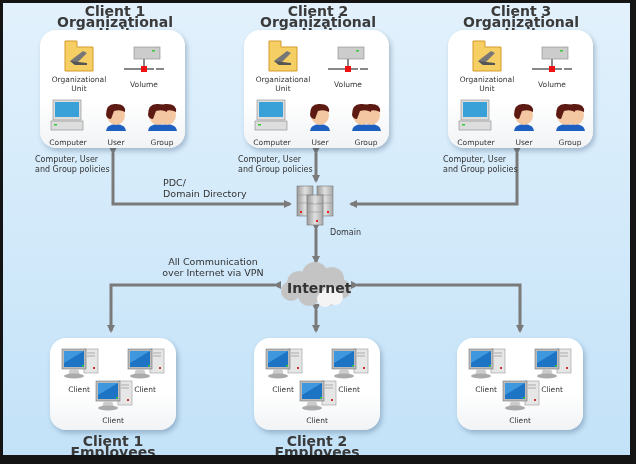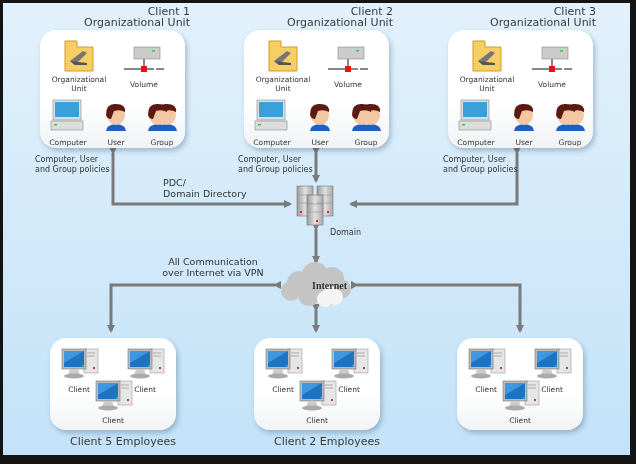--- a/index.html
+++ b/index.html
@@ -3,21 +3,21 @@
 <meta charset="utf-8">
 <style>
   html, body { margin:0; padding:0; }
   body { width:636px; height:464px; background:#141414; position:relative; overflow:hidden;
          font-family:"DejaVu Sans", sans-serif; }
   #canvas { position:absolute; left:3px; top:3px; width:627px; height:452px;
             background:linear-gradient(#e2f1fc, #c3e2f8); overflow:hidden; }
   .abs { position:absolute; }
   .box { position:absolute; background:linear-gradient(#ffffff 60%, #f1f3f5);
          border-radius:16px; box-shadow:2px 3px 5px rgba(60,90,120,0.35); }
-  .title { position:absolute; text-align:right; font-size:11px; color:#3a3a3a; line-height:11px; }
+  .title { position:absolute; text-align:center; font-size:14px; color:#3a3a3a; line-height:11px;font-weight:bold; }
   .lbl { position:absolute; text-align:center; font-size:7.5px; color:#333; line-height:9px; white-space:nowrap; }
   .note { position:absolute; font-size:8px; color:#333; line-height:10px; white-space:nowrap; }
   svg.lines { position:absolute; left:0; top:0; }
   .icon { position:absolute; }
 </style>
 </head>
 <body>
 
 <div id="canvas">
 
@@ -263,21 +263,21 @@
         <circle cx="14" cy="30" r="10"></circle>
         <circle cx="32" cy="34" r="11"></circle>
         <circle cx="50" cy="34" r="11"></circle>
     </g>
     <g fill="#f4f4f4">
         <circle cx="48" cy="38" r="8"></circle>
         <circle cx="58" cy="36" r="8"></circle>
         <circle cx="53" cy="32" r="7"></circle>
       </g>
   </svg>
-  <div class="abs" style="left:284px;top:277px;width:60px;text-align:right;font-size:10px;font-weight:bold;color:#333;font-family:Liberation Serif, serif;">Internet</div>
+  <div class="abs" style="left:284px;top:277px;width:60px;text-align:left;font-size:14px;font-weight:bold;color:#333;">Internet</div>
 
   <div class="box" style="left:47px;top:335px;width:126px;height:92px;"></div>
   <div class="box" style="left:251px;top:335px;width:126px;height:92px;"></div>
   <div class="box" style="left:454px;top:335px;width:126px;height:92px;"></div>
   <div id="emp-items">
       <div class="icon" style="left:57px;top:344px;"><svg width="40" height="32" viewBox="0 0 40 32">
           <rect x="24" y="2" width="14" height="24" fill="#e6e6e6" stroke="#999" stroke-width="0.6"></rect>
           <line x1="27" y1="6" x2="35" y2="6" stroke="#aaa"></line>
           <line x1="27" y1="9" x2="35" y2="9" stroke="#aaa"></line>
           <rect x="33" y="20" width="2" height="2" fill="#c33"></rect>
@@ -388,15 +388,15 @@
           <rect x="2" y="2" width="24" height="20" fill="#bbb" stroke="#777" stroke-width="0.6"></rect>
           <rect x="4" y="4" width="20" height="16" fill="#1e74c4"></rect>
           <path d="M4,4 L24,4 L4,16 Z" fill="#3f97dd"></path>
           <rect x="22" y="18" width="2" height="1.5" fill="#3c3"></rect>
           <path d="M10,22 L18,22 L20,28 L8,28 Z" fill="#ccc"></path>
           <ellipse cx="14" cy="29" rx="10" ry="2.5" fill="#aaa"></ellipse>
         </svg></div>
       <div class="lbl" style="left:499px;top:413px;width:36px;">Client</div>
     </div>
 
-  <div class="title" style="left:47px;top:433px;width:126px;">Client 5 Employees</div>
+  <div class="title" style="left:47px;top:433px;width:126px;">Client 1 Employees</div>
   <div class="title" style="left:251px;top:433px;width:126px;">Client 2 Employees</div>
 </div>
 
 </body></html>

